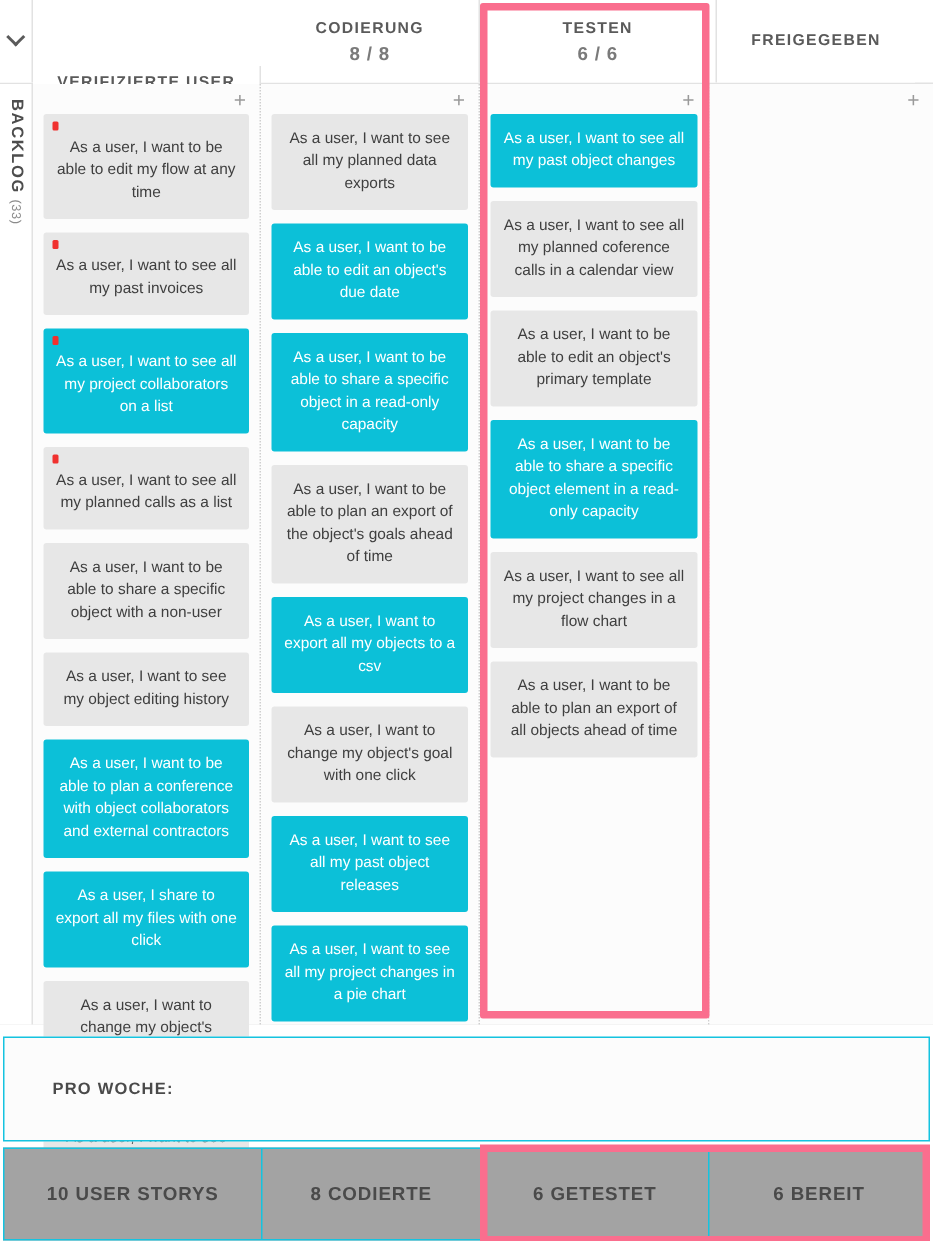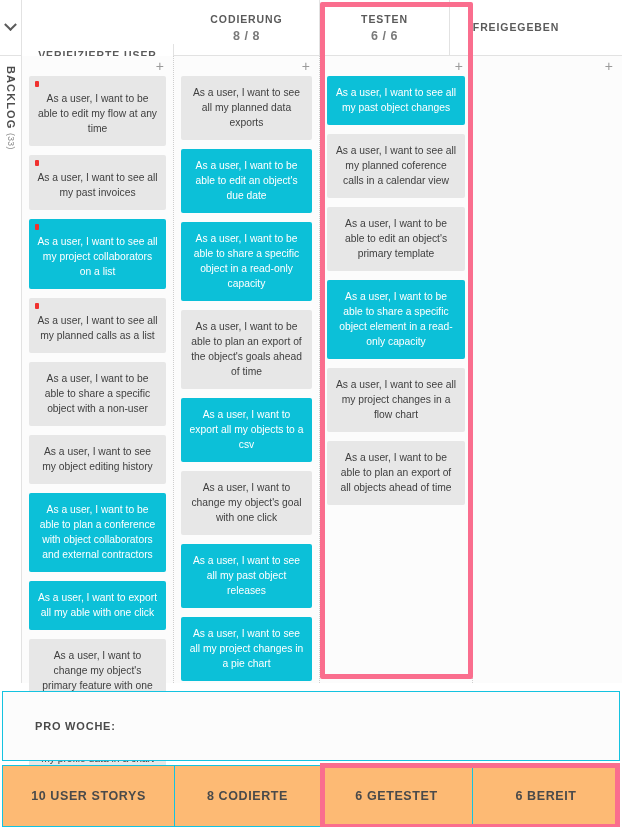--- a/index.html
+++ b/index.html
@@ -50,21 +50,21 @@
   .col-head .title {
     font-size: 10.5px; font-weight: bold; letter-spacing: 0.9px;
     color: #5a5a5a; line-height: 15px;
   }
   .col-head .count {
     font-size: 12.5px; font-weight: bold; letter-spacing: 0.5px;
     color: #7a7a7a; line-height: 16px; margin-top: 1px;
   }
   #h-col0 { width: 152px; margin-top: 44px; }
   #h-col1 { width: 146px; }
-  #h-col2 { width: 130px; }
+  #h-col2 { width: 158px; }
   #h-col3 { width: 132px; border-right: none; }
 
   
   #backlog-rail {
     position: absolute; left: 0; top: 56px;
     width: 22px; height: 627px;
     background: #ffffff;
     border-right: 1px solid #e2e2e2;
   }
   #backlog-label {
@@ -154,21 +154,21 @@
   }
   #pro-woche .pw-label {
     font-size: 11px; font-weight: bold; letter-spacing: 0.8px;
     color: #4a4a4a;
   }
   #summary-row {
     position: absolute; left: 2px; top: 74px;
     width: 618px; height: 62px;
     display: flex;
     border: 1px solid #14c3e0;
-    background: #fdba74;
+    background: #a3a3a3;
   }
   .sum-cell {
     height: 100%;
     display: flex; align-items: center; justify-content: center;
     font-size: 12.5px; font-weight: bold; letter-spacing: 0.6px;
     color: #4a4a4a;
     border-right: 1px solid #14c3e0;
   }
   #s0 { width: 172px; }
   #s1 { width: 146px; }
@@ -240,21 +240,21 @@
         <div class="card grey">
           <span>As a user, I want to be able to share a specific object with a non-user</span>
         </div>
         <div class="card grey">
           <span>As a user, I want to see my object editing history</span>
         </div>
         <div class="card cyan">
           <span>As a user, I want to be able to plan a conference with object collaborators and external contractors</span>
         </div>
         <div class="card cyan">
-          <span>As a user, I want to export all my able with one click</span>
+          <span>As a user, I share to export all my files with one click</span>
         </div>
         <div class="card grey">
           <span>As a user, I want to change my object's primary feature with one click, at any time</span>
         </div>
         <div class="card grey">
           <span>As a user, I want to see my profile data in a chart</span>
         </div>
       </div>
     <div class="col" id="col1">
         <div class="add-row">

